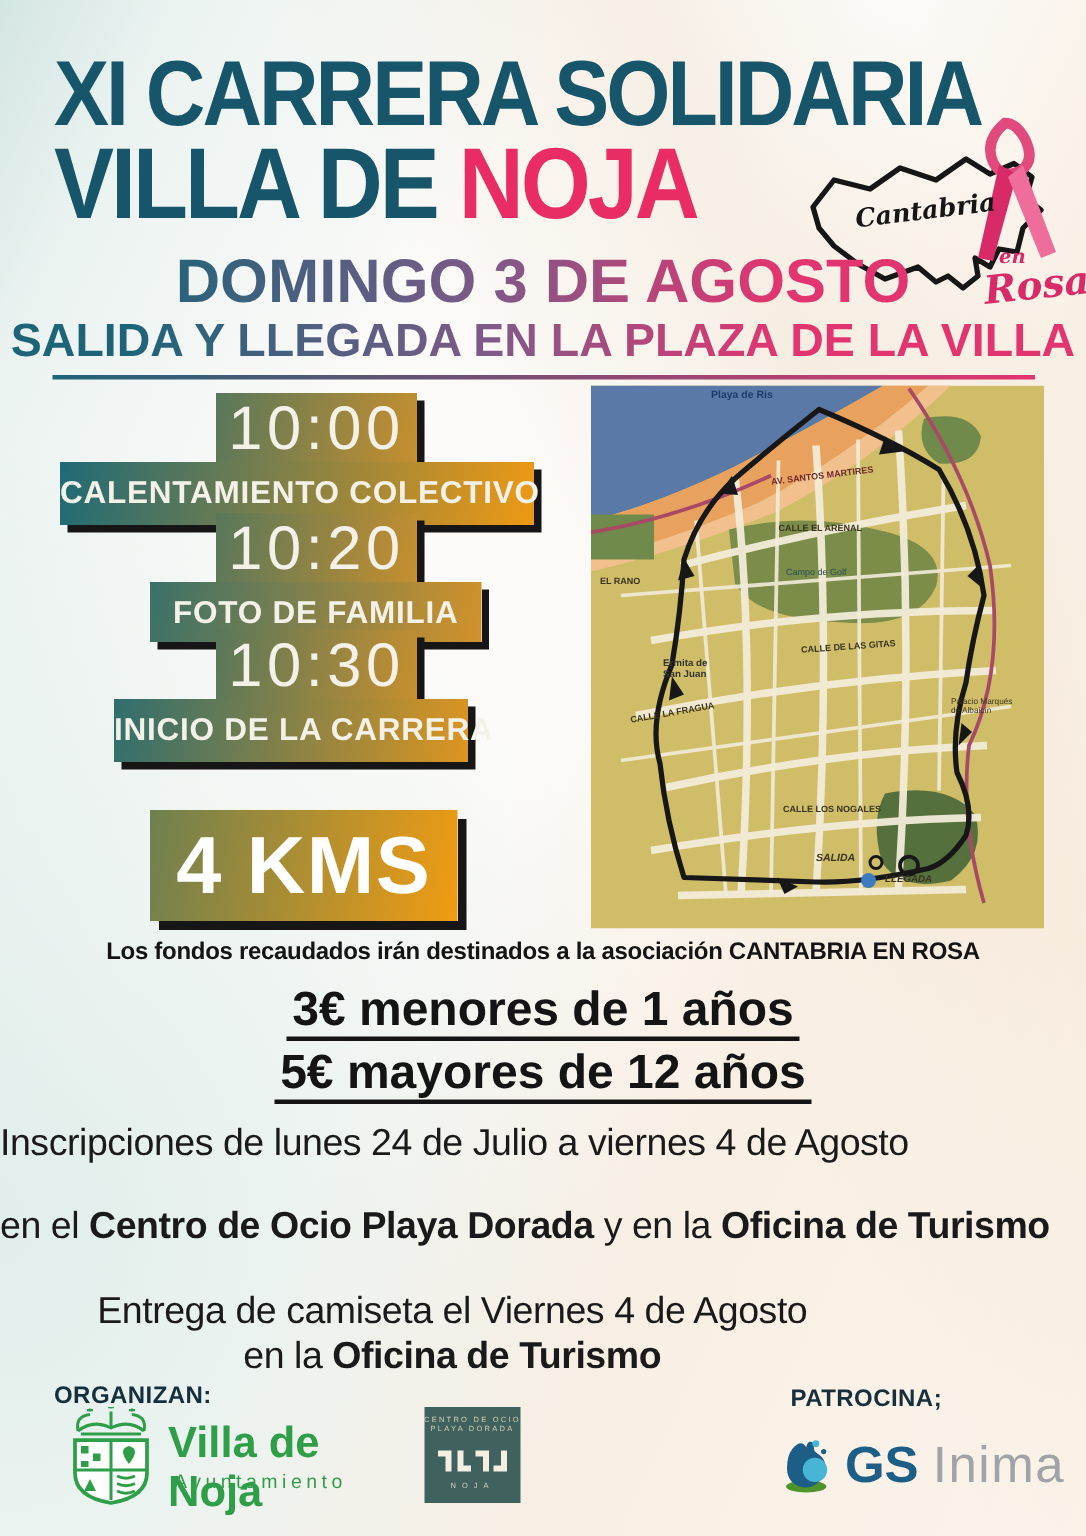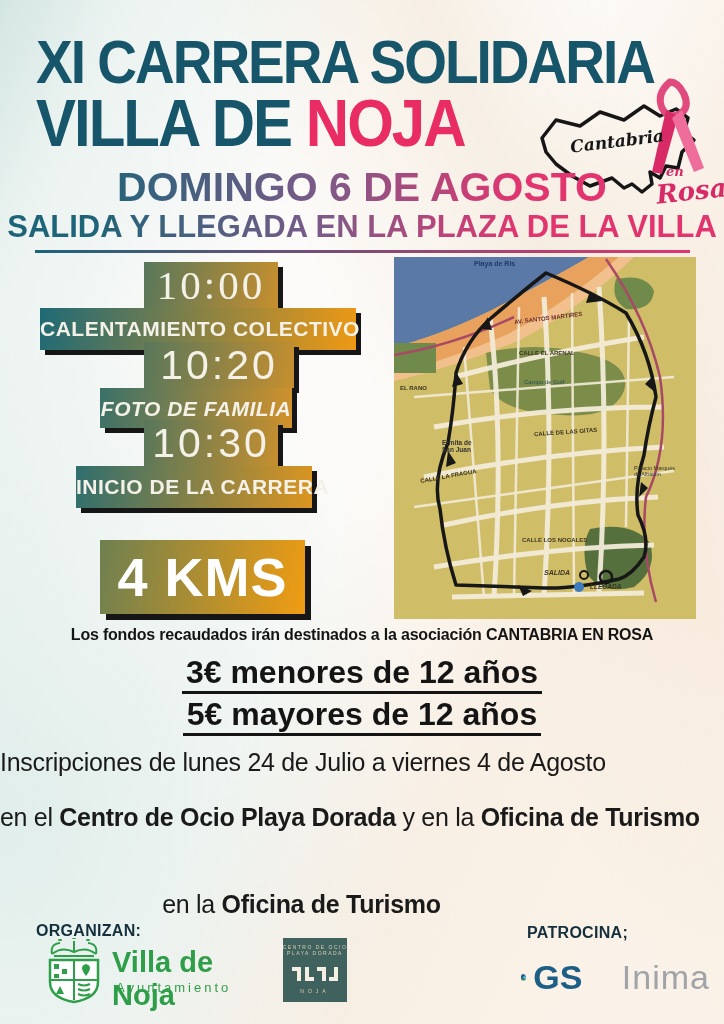--- a/index.html
+++ b/index.html
@@ -47,21 +47,21 @@
   .villa-name{position:absolute;left:72px;top:8px;font-size:29px;font-weight:bold;color:#2f9e49;letter-spacing:0;}
   .villa-sub{position:absolute;left:76px;top:42px;font-size:13px;color:#2f9e49;letter-spacing:3px;}
   
   .playa{left:283px;top:938px;width:64px;height:64px;background:#40625f;display:flex;flex-direction:column;align-items:center;justify-content:flex-start;padding-top:6px;box-sizing:border-box;}
   .playa-top{font-size:5px;color:#d9cdb4;letter-spacing:1.5px;line-height:6px;text-align:center;white-space:nowrap;}
   .playa-bot{font-size:5px;color:#d9cdb4;letter-spacing:4px;margin-top:3px;}
   
   .gs{left:520px;top:942px;width:190px;height:70px;display:flex;align-items:center;}
   .gs-text{font-size:34px;margin-left:6px;white-space:nowrap;}
   .gs-text .b{font-weight:bold;color:#1d5e86;}
-  .gs-text .l{color:#a0a4a8;letter-spacing:1px;margin-left:30px;}
+  .gs-text .l{color:#a0a4a8;letter-spacing:1px;}
 </style>
 </head>
 <body>
 
 <div class="poster">
 
   <div class="abs title1">XI CARRERA SOLIDARIA</div>
   <div class="abs title2"><span>VILLA DE </span><span class="hl">NOJA</span></div>
 
   <div class="abs cant-logo">
@@ -71,29 +71,29 @@
         <path d="M142,6 Q128,18 134,32 Q140,44 152,38 Q162,32 156,18 Q150,6 142,6 Z" fill="none" stroke="#e04a7d" stroke-width="7"></path>
         <path d="M138,34 L124,96 L134,98 L150,40 Z" fill="#d92a68"></path>
         <path d="M154,34 L176,92 L166,96 L144,42 Z" fill="#ef6d9b"></path>
       </g>
     </svg>
     <div class="cant-name">Cantabria</div>
     <div class="cant-en">en</div>
     <div class="cant-rosa">Rosa</div>
   </div>
 
-  <div class="abs date-line grad-text">DOMINGO 6 DE AGOSTO</div>
+  <div class="abs date-line grad-text">DOMINGO 3 DE AGOSTO</div>
   <div class="abs loc-line grad-text">SALIDA Y LLEGADA EN LA PLAZA DE LA VILLA</div>
   <div class="abs rule"></div>
 
-  <div class="abs sch-box sch-time" style="left:144px;top:262px;width:134px;height:46px;background:linear-gradient(100deg,#58775b,#c68f2e);font-family:Liberation Serif, serif;">10:00</div>
+  <div class="abs sch-box sch-time" style="left:144px;top:262px;width:134px;height:46px;background:linear-gradient(100deg,#58775b,#c68f2e);">10:00</div>
   <div class="abs sch-box sch-label" style="left:40px;top:308px;width:316px;height:42px;background:linear-gradient(100deg,#1f6a76,#ee9914);">CALENTAMIENTO COLECTIVO</div>
 
-  <div class="abs sch-box sch-time" style="left:144px;top:342px;width:150px;height:46px;background:linear-gradient(100deg,#58775b,#c68f2e);">10:20</div>
-  <div class="abs sch-box sch-label" style="left:100px;top:388px;width:192px;height:40px;background:linear-gradient(100deg,#3a7169,#d2922a);font-style:italic;">FOTO DE FAMILIA</div>
+  <div class="abs sch-box sch-time" style="left:144px;top:342px;width:134px;height:46px;background:linear-gradient(100deg,#58775b,#c68f2e);">10:20</div>
+  <div class="abs sch-box sch-label" style="left:100px;top:388px;width:221px;height:40px;background:linear-gradient(100deg,#3a7169,#d2922a);">FOTO DE FAMILIA</div>
 
   <div class="abs sch-box sch-time" style="left:144px;top:420px;width:134px;height:46px;background:linear-gradient(100deg,#58775b,#c68f2e);">10:30</div>
   <div class="abs sch-box sch-label" style="left:76px;top:466px;width:236px;height:42px;background:linear-gradient(100deg,#2f6e6e,#dd9520);">INICIO DE LA CARRERA</div>
 
   <div class="abs map">
     <svg width="302" height="362" viewBox="0 0 302 362">
       <rect x="0" y="0" width="302" height="362" fill="#d0bd68"></rect>
 
       <path d="M0,0 L195,0 Q150,26 96,54 Q42,80 0,90 Z" fill="#5b79a6"></path>
 
@@ -153,27 +153,28 @@
     <span class="map-label" style="left:128px;top:280px;font-size:6px;">CALLE LOS NOGALES</span>
     <span class="map-label" style="left:240px;top:208px;font-size:5.5px;width:46px;white-space:normal;line-height:6px;font-weight:normal;">Palacio Marqués de Albaicín</span>
     <span class="map-label" style="left:150px;top:312px;font-size:7px;font-style:italic;">SALIDA</span>
     <span class="map-label" style="left:196px;top:326px;font-size:6.5px;font-style:italic;">LLEGADA</span>
   </div>
 
   <div class="abs kms">4 KMS</div>
 
   <div class="abs benef">Los fondos recaudados irán destinados  a la asociación CANTABRIA EN ROSA</div>
 
-  <div class="abs price" style="top:654px;"><span>3€ menores de 12 años</span></div>
+  <div class="abs price" style="top:654px;"><span>3€ menores de 1 años</span></div>
   <div class="abs price" style="top:696px;"><span>5€ mayores de 12 años</span></div>
 
   <div class="abs reg" style="top:748px;">Inscripciones de lunes 24 de Julio a viernes 4 de Agosto</div>
   <div class="abs reg" style="top:803px;"><span>en el </span><b>Centro de Ocio Playa Dorada</b><span> y en la </span><b>Oficina de Turismo</b></div>
 
 
+  <div class="abs del" style="top:860px;">Entrega de camiseta el Viernes 4 de Agosto</div>
   <div class="abs del" style="top:890px;"><span>en la </span><b>Oficina de Turismo</b></div>
 
   <div class="abs small-label" style="left:36px;top:922px;">ORGANIZAN:</div>
   <div class="abs small-label" style="left:527px;top:924px;">PATROCINA;</div>
 
   <div class="abs villa">
     <svg width="68" height="75" viewBox="0 0 68 75">
       <g stroke="#2f9e49" fill="none" stroke-width="2">
         <path d="M12,16 Q10,6 20,5 M34,14 Q34,4 34,3 M56,16 Q58,6 48,5"></path>
         <path d="M12,16 Q22,8 34,14 Q46,8 56,16"></path>

